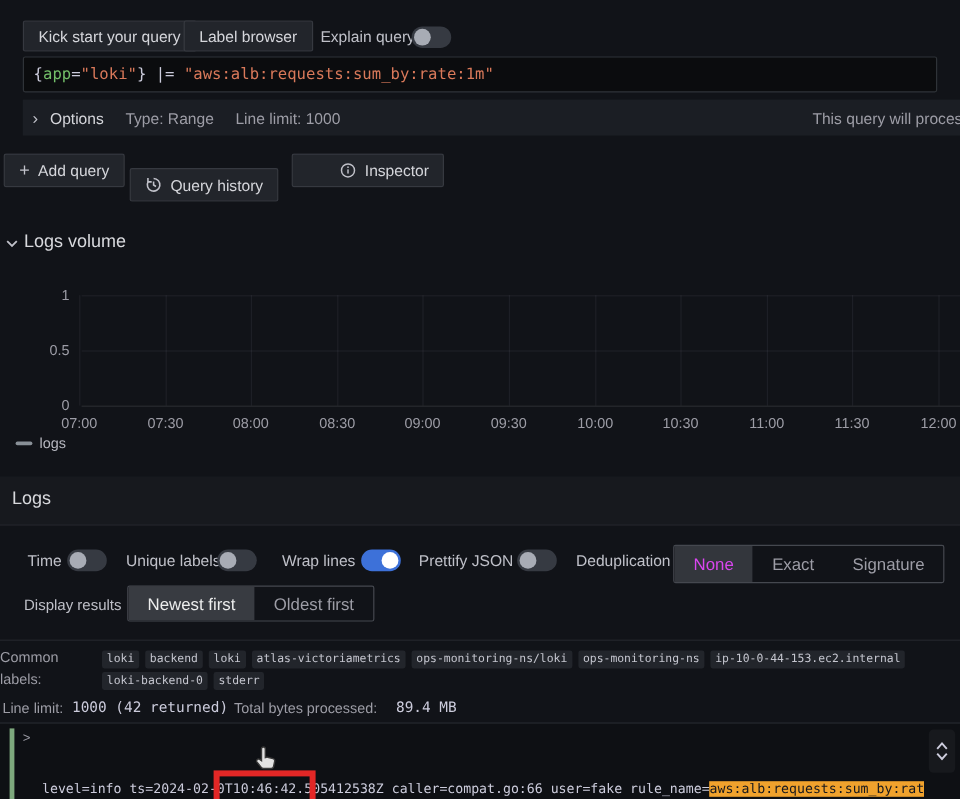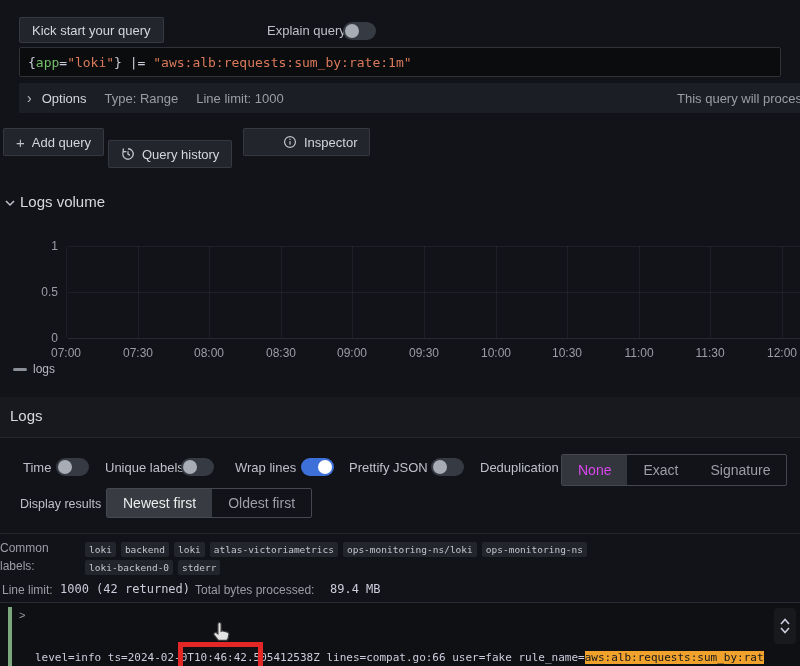--- a/index.html
+++ b/index.html
@@ -87,20 +87,23 @@
   .cursor-icon { position:absolute; left:210px; top:18px; width:24px; height:26px; }
 </style>
 </head>
 <body>
 
 <div class="page">
 
 
   <div class="btn" style="left:19px; top:17px;">
     <span>Kick start your query</span>
+  </div>
+  <div class="btn" style="left:153px; top:17px;">
+    <span>Label browser</span>
   </div>
   <span class="inline-label" style="left:267px; top:23px;">Explain query</span>
   <div class="toggle" style="left:343px; top:22px;">
       <div class="knob"></div>
     </div>
 
   <div class="query-input">
     <span class="tok-plain">{</span><span class="tok-green">app</span><span class="tok-plain">=</span><span class="tok-orange">"loki"</span><span class="tok-plain">} |= </span><span class="tok-orange">"aws:alb:requests:sum_by:rate:1m"</span>
   </div>
 
@@ -212,35 +215,36 @@
 
   <span class="meta-label" style="left:0px; top:541px;">Common</span>
   <span class="meta-label" style="left:0px; top:559px;">labels:</span>
   <div class="badge-row" style="left:85px; top:542px;">
     <span class="badge">loki</span>
     <span class="badge">backend</span>
     <span class="badge">loki</span>
     <span class="badge">atlas-victoriametrics</span>
     <span class="badge">ops-monitoring-ns/loki</span>
     <span class="badge">ops-monitoring-ns</span>
+    <span class="badge">ip-10-0-44-153.ec2.internal</span>
   </div>
   <div class="badge-row" style="left:85px; top:560px;">
     <span class="badge">loki-backend-0</span>
     <span class="badge">stderr</span>
   </div>
   <span class="meta-label" style="left:2px; top:583px;">Line limit:</span>
   <span class="mono-val" style="left:60px; top:582px;">1000 (42 returned)</span>
   <span class="meta-label" style="left:195px; top:583px;">Total bytes processed:</span>
   <span class="mono-val" style="left:330px; top:582px;">89.4 MB</span>
 
   <div class="log-panel">
     <div class="log-level-bar"></div>
     <span class="log-expander">&gt;</span>
     <div class="log-lines">
-      <div><span>level=info ts=2024-02-0</span><span class="red-box">T10:46:42.</span><span>505412538Z lines=compat.go:66 user=fake rule_name=</span><span class="hl">aws:alb:requests:sum_by:rat</span></div>
+      <div><span>level=info ts=2024-02-0</span><span class="red-box">T10:46:42.</span><span>505412538Z caller=compat.go:66 user=fake rule_name=</span><span class="hl">aws:alb:requests:sum_by:rat</span></div>
       
       
     </div>
     <div class="scroll-pill">
       <svg width="10" height="7" viewBox="0 0 10 7">
           <polyline points="1,6 5,1.5 9,6" fill="none" stroke="#ccccdc" stroke-width="1.6"></polyline>
         </svg>
       <svg width="10" height="7" viewBox="0 0 10 7">
           <polyline points="1,1 5,5.5 9,1" fill="none" stroke="#ccccdc" stroke-width="1.6"></polyline>
         </svg>

